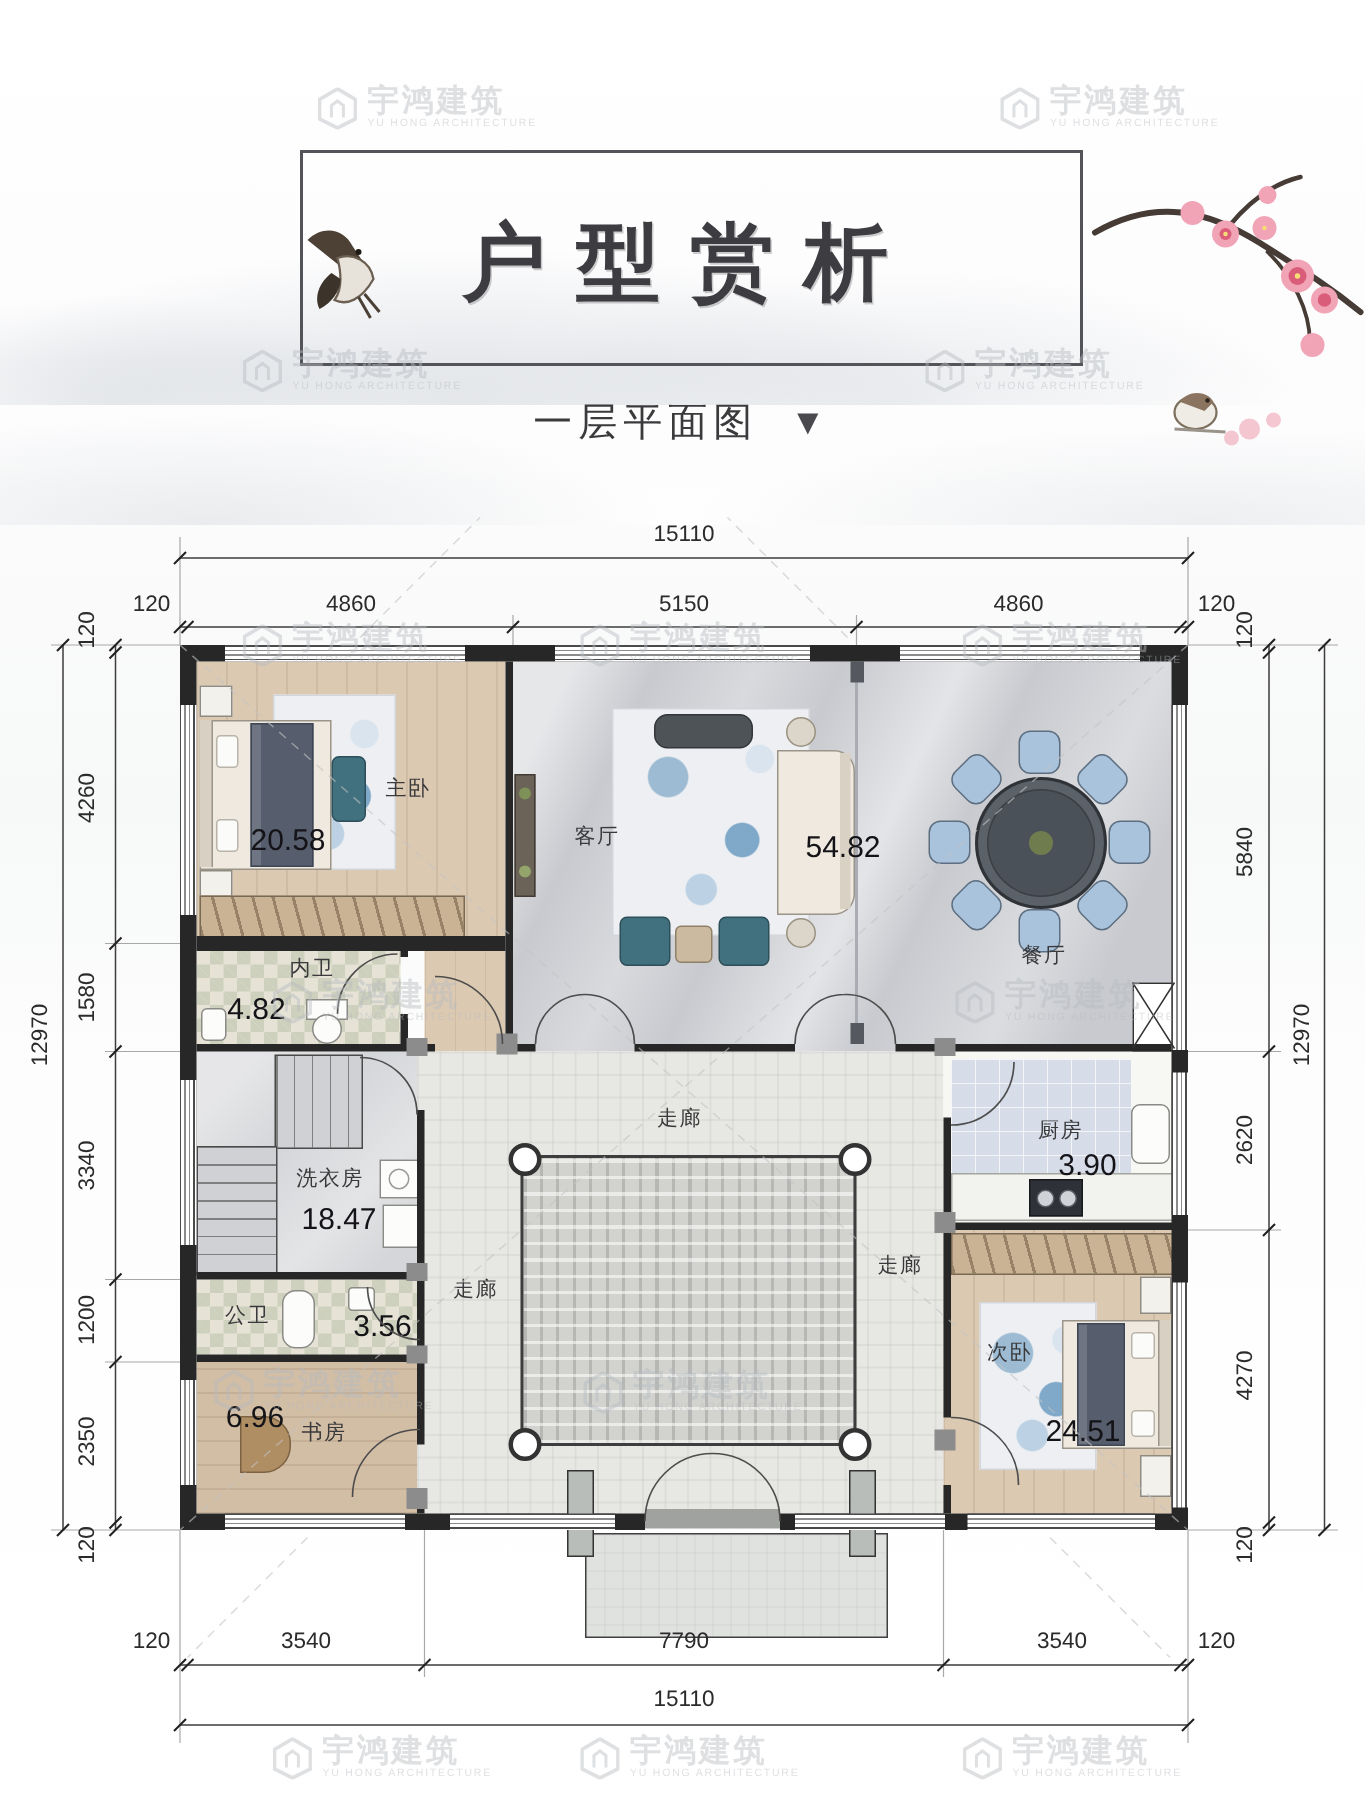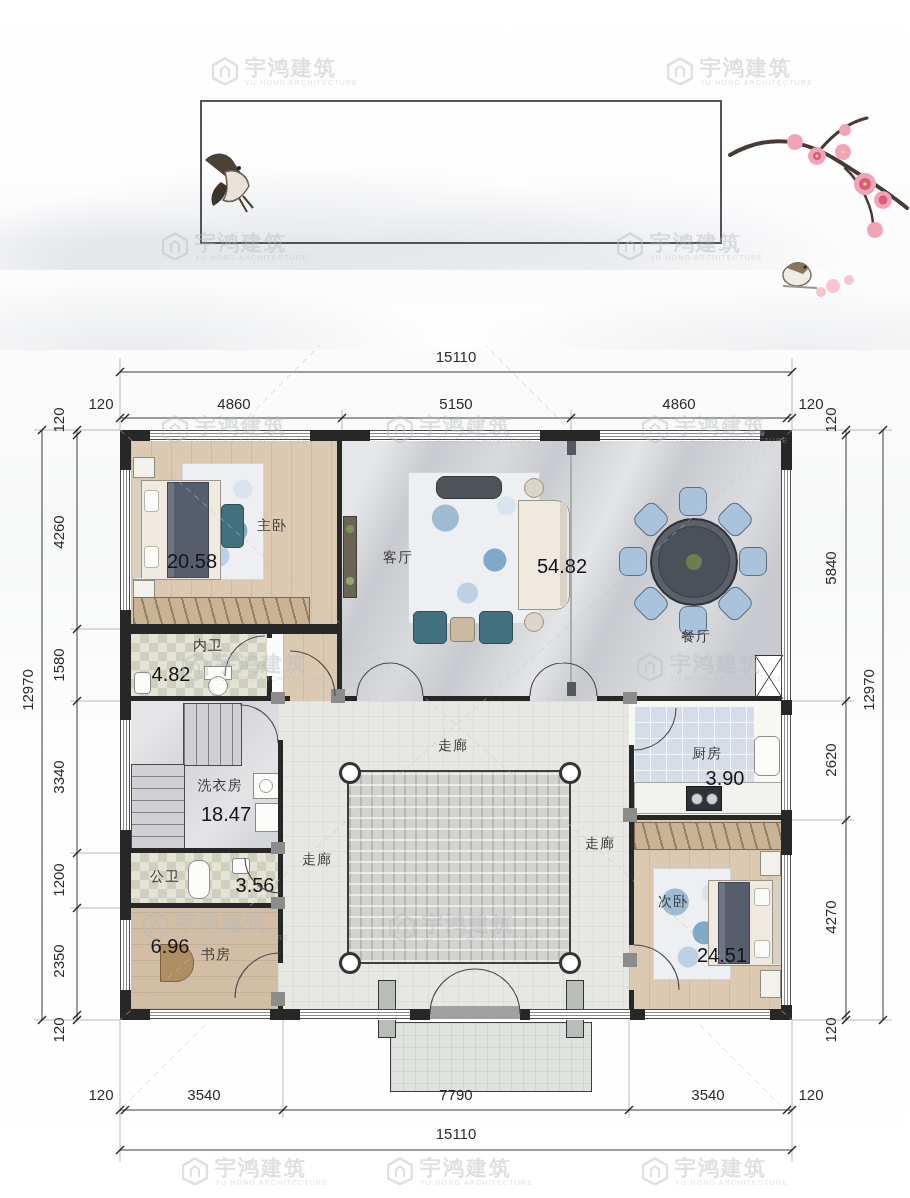--- a/index.html
+++ b/index.html
@@ -16,21 +16,21 @@
     background:radial-gradient(45% 90% at 15% 100%,rgba(160,168,178,.22),transparent 75%),
                radial-gradient(50% 80% at 88% 100%,rgba(160,168,178,.18),transparent 75%),
                linear-gradient(180deg,transparent,rgba(255,255,255,.8));}
   .title-box{left:200px;top:100px;width:518px;height:140px;border:2px solid #53535a;}
   .page-title{left:225px;top:138px;width:470px;text-align:center;
     font-family:"Liberation Serif","DejaVu Serif",serif;font-weight:bold;font-size:56px;
     letter-spacing:20px;color:#3c3c41;text-shadow:1px 1px 0 rgba(60,60,60,.25);}
   .subtitle-row{left:0;top:264px;width:910px;text-align:center;font-size:26px;color:#3a3a3d;letter-spacing:4px;}
   .subtitle-row .tri{display:inline-block;margin-left:10px;color:#4a4a4e;font-size:24px;transform:translateY(-1px);}
   
-  .wm{display:flex;align-items:flex-start;gap:7px;color:#b7bbc0;opacity:.45;transform:translate(-50%,-50%);z-index:6;pointer-events:none;}
+  .wm{display:flex;align-items:center;gap:7px;color:#b7bbc0;opacity:.45;transform:translate(-50%,-50%);z-index:6;pointer-events:none;}
   .wm-text{display:flex;flex-direction:column;line-height:1.05;}
   .wm-brand{font-size:21px;font-weight:bold;letter-spacing:2px;}
   .wm-sub{font-size:7px;letter-spacing:1.2px;}
   
   .plan{left:120px;top:430px;width:672px;height:590px;z-index:2;}
   .wall{position:absolute;background:#272727;z-index:4;}
   .jblock{position:absolute;background:#8c8c8c;z-index:5;}
   .winH{position:absolute;height:11px;z-index:5;
     background:linear-gradient(180deg,#4a4a4a 0 1px,#fff 1px 3px,#8b8b8b 3px 4px,#fff 4px 6px,#8b8b8b 6px 7px,#fff 7px 9px,#4a4a4a 9px 10px,#fff 10px 11px);}
   .winV{position:absolute;width:11px;z-index:5;
@@ -94,29 +94,34 @@
   .dot{position:absolute;border-radius:50%;}
 </style>
 </head>
 <body>
 
 <div class="canvas">
 
   <div class="a mtn1"></div>
   <div class="a mtn2"></div>
   <div class="a title-box"></div>
+  <div class="a page-title">户型赏析</div>
 
   <svg class="a" style="left:195px;top:142px;z-index:3" width="80" height="80" viewBox="0 0 80 80">
     <path d="M10,18 C20,8 34,10 40,22 L52,40 C44,44 34,42 30,34 Z" fill="#4d4136"></path>
     <path d="M30,30 C40,26 52,32 54,44 C46,58 36,62 28,58 C34,50 32,38 30,30 Z" fill="#e8e3da" stroke="#6b5f51" stroke-width="1.5"></path>
     <path d="M26,40 C18,46 14,56 18,64 C26,60 32,52 32,44 Z" fill="#3c332a"></path>
     <path d="M44,56 L52,70 M48,54 L58,66" stroke="#4d4136" stroke-width="2" fill="none"></path>
     <circle cx="44" cy="26" r="2" fill="#201a14"></circle>
   </svg>
 
+  <div class="a subtitle-row">
+    <span>一层平面图</span>
+    <span class="tri">▼</span>
+  </div>
 
   <svg class="a" style="left:725px;top:90px;z-index:3" width="185" height="215" viewBox="0 0 185 215">
     <path d="M5,65 C45,42 80,50 115,72 C140,88 160,100 182,118" fill="none" stroke="#463b35" stroke-width="4" stroke-linecap="round"></path>
     <path d="M95,60 C110,42 125,32 142,28" fill="none" stroke="#463b35" stroke-width="3" stroke-linecap="round"></path>
     <path d="M120,78 C135,92 150,118 148,142" fill="none" stroke="#463b35" stroke-width="2.5" stroke-linecap="round"></path>
     <g fill="#f0a4b6">
       <circle cx="70" cy="52" r="8"></circle>
         <circle cx="92" cy="66" r="9"></circle>
         <circle cx="118" cy="62" r="8"></circle>
       <circle cx="140" cy="94" r="11"></circle>

